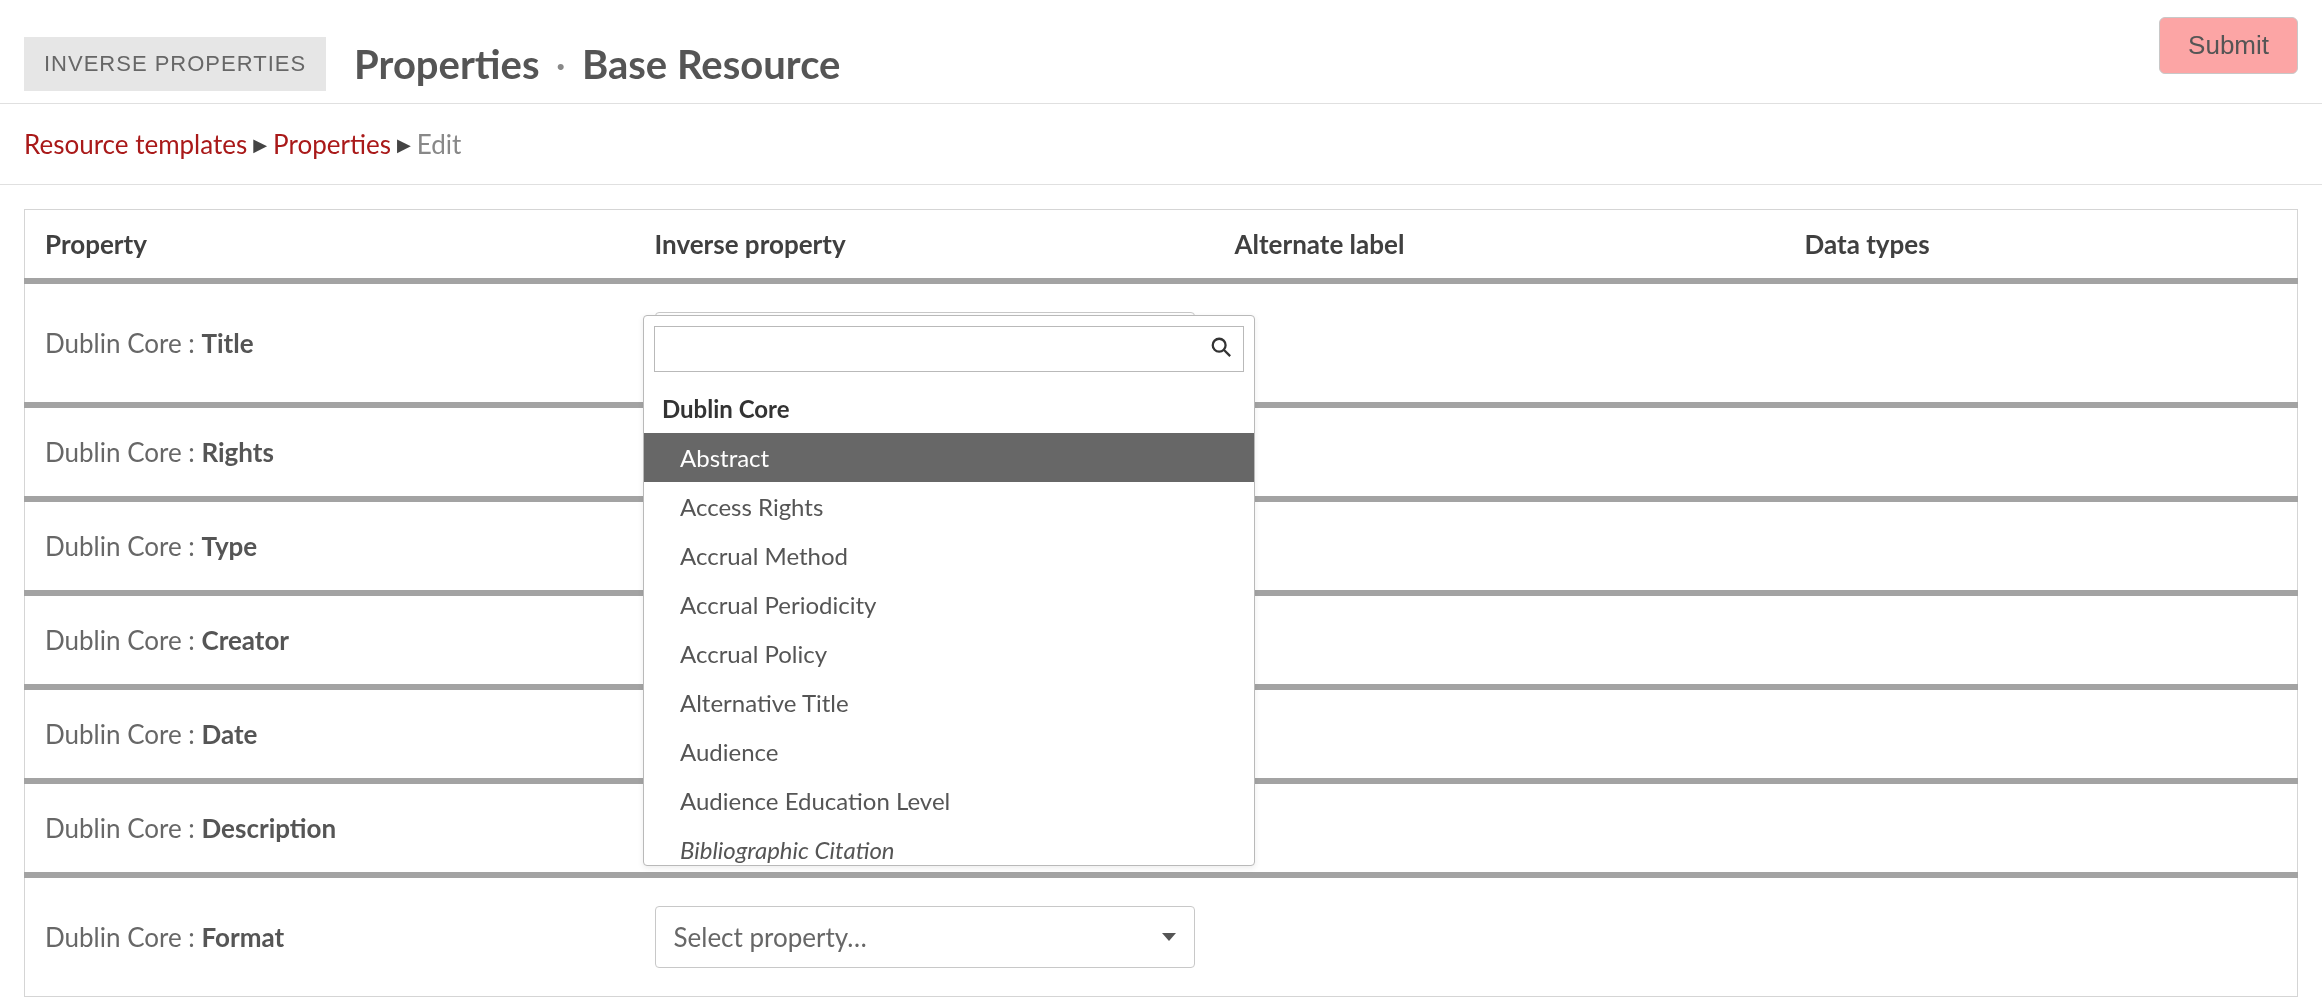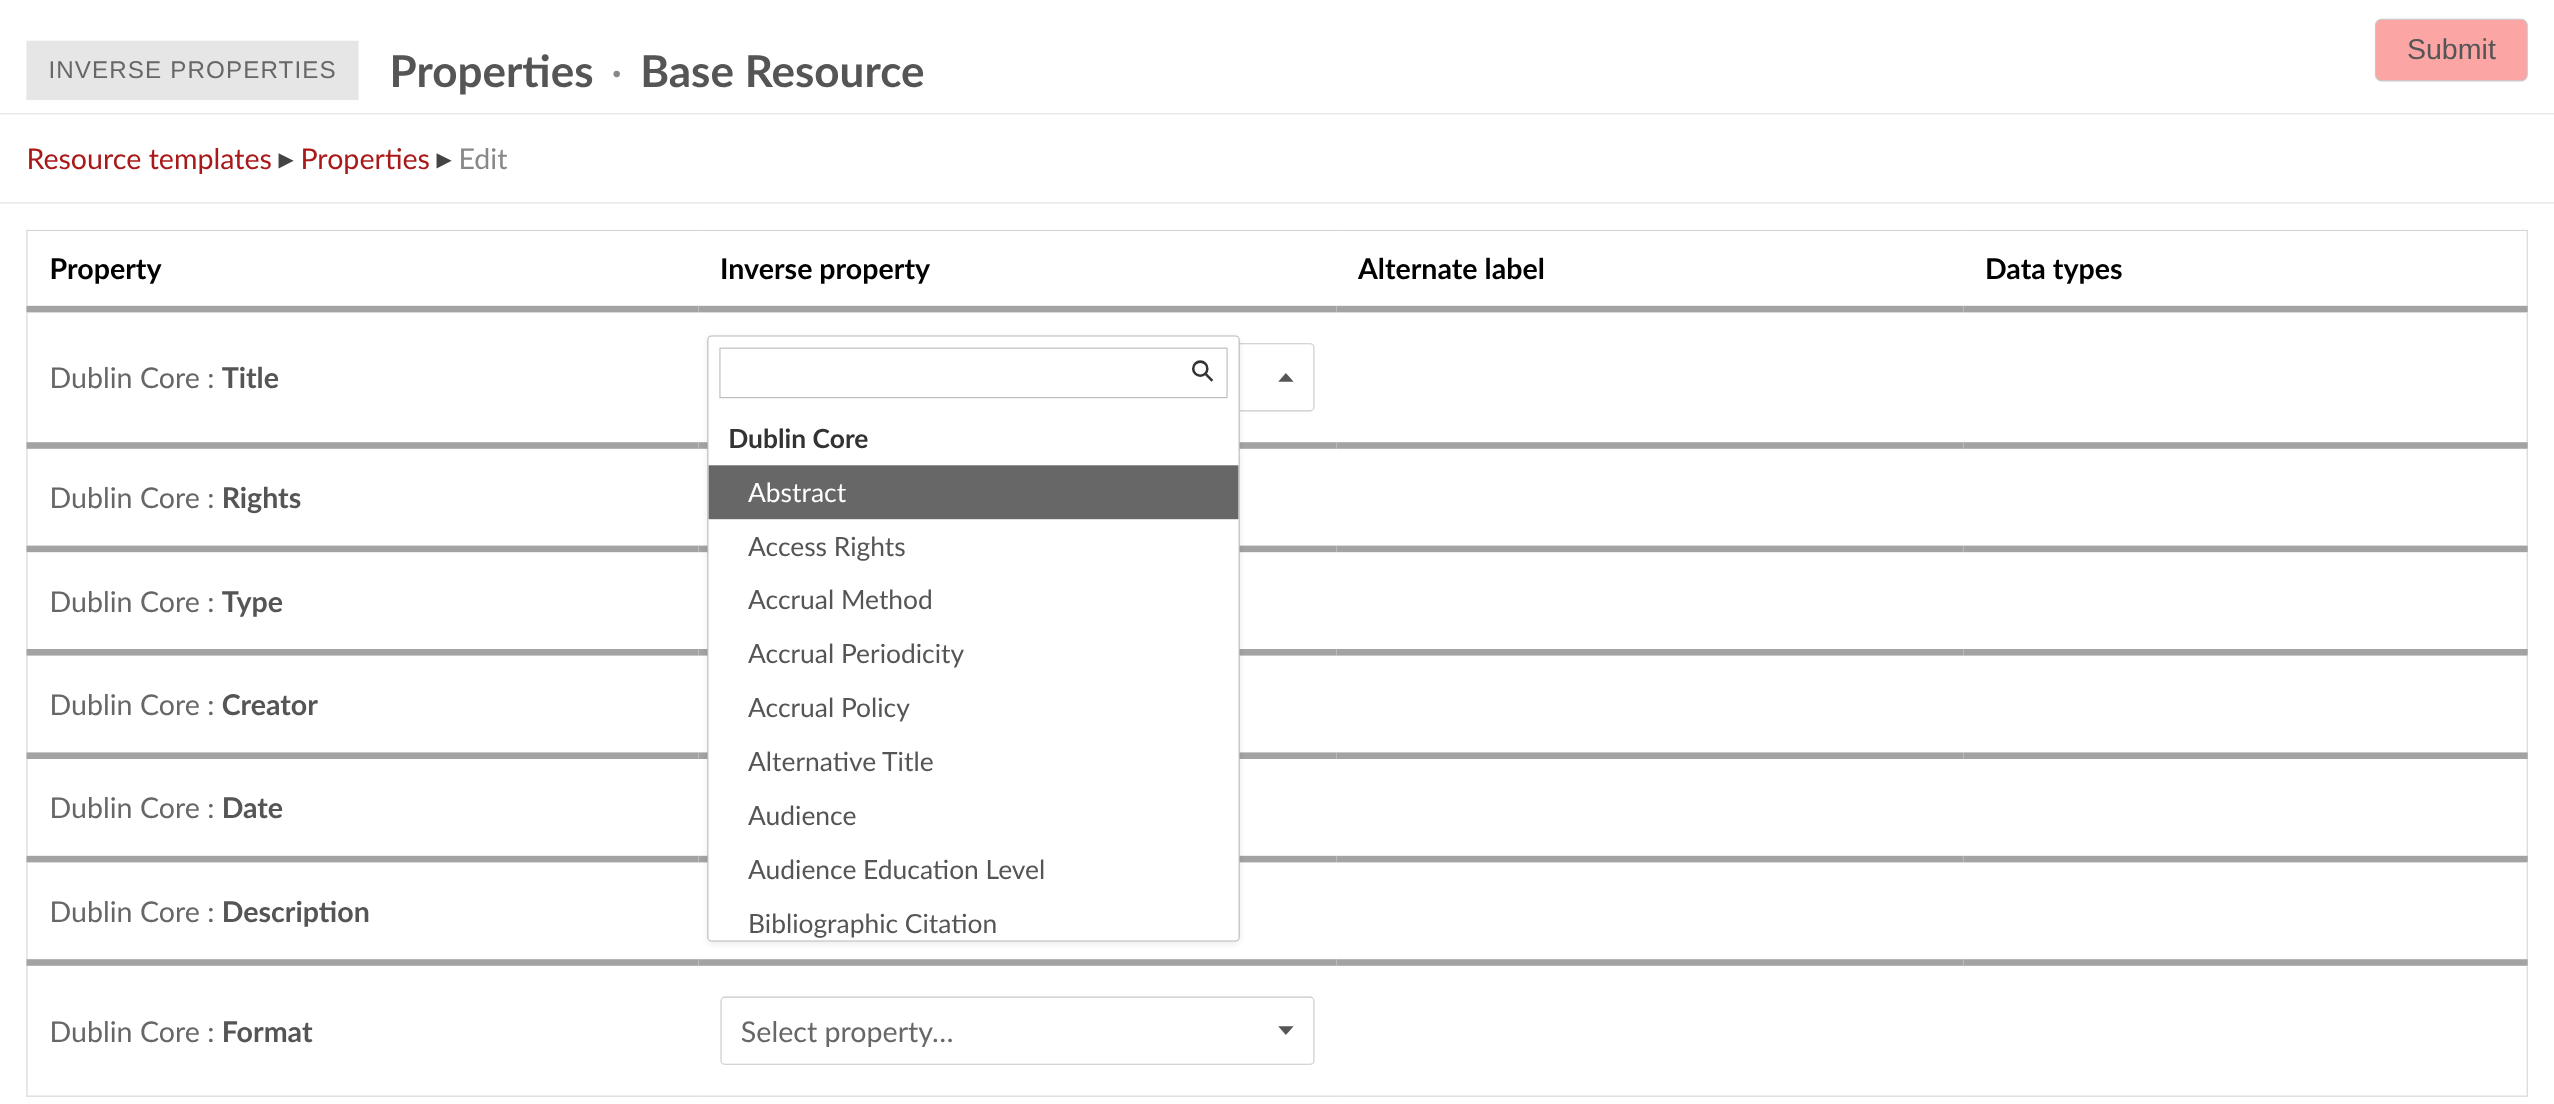--- a/index.html
+++ b/index.html
@@ -69,21 +69,21 @@
   table {
     width: 100%;
     border-collapse: collapse;
     border: 1px solid #d5d5d5;
     table-layout: fixed;
   }
   thead th {
     text-align: left;
     font-size: 26px;
     font-weight: 700;
-    color: #000000;
+    color: #404040;
     padding: 18px 20px;
     border-bottom: 1px solid #d5d5d5;
   }
   tbody td {
     padding: 28px 20px;
     border-top: 6px solid #a3a3a3;
     font-size: 26px;
     vertical-align: middle;
   }
   .prop-prefix { color: #676767; }
@@ -104,22 +104,22 @@
   .caret-down, .caret-up {
     width: 0; height: 0;
     border-left: 7px solid transparent;
     border-right: 7px solid transparent;
   }
   .caret-down { border-top: 8px solid #555; }
   .caret-up { border-bottom: 8px solid #555; }
   .dropdown-panel {
     position: absolute;
     left: 643px;
-    top: 120px;
-    width: 484px;
+    top: 130px;
+    width: 612px;
     background: #fff;
     border: 1px solid #b9b9b9;
     border-radius: 4px;
     box-shadow: 0 2px 6px rgba(0,0,0,0.08);
     z-index: 10;
     overflow: hidden;
   }
   .dd-search-wrap { padding: 10px; }
   .dd-search {
     width: 100%;
@@ -150,20 +150,21 @@
     cursor: pointer;
   }
   .dd-item.highlight { background: #676767; color: #fff; }
   .dd-cut {
     height: 40px;
     overflow: hidden;
     padding-top: 10px;
     padding-left: 36px;
     font-size: 24px;
     color: #555;
+    font-style: italic;
   }
   th.col-prop { width: 610px; }
   th.col-inv  { width: 580px; }
   th.col-alt  { width: 570px; }
 </style>
 </head>
 <body>
 
 <div class="header">
   <div class="header-left">

